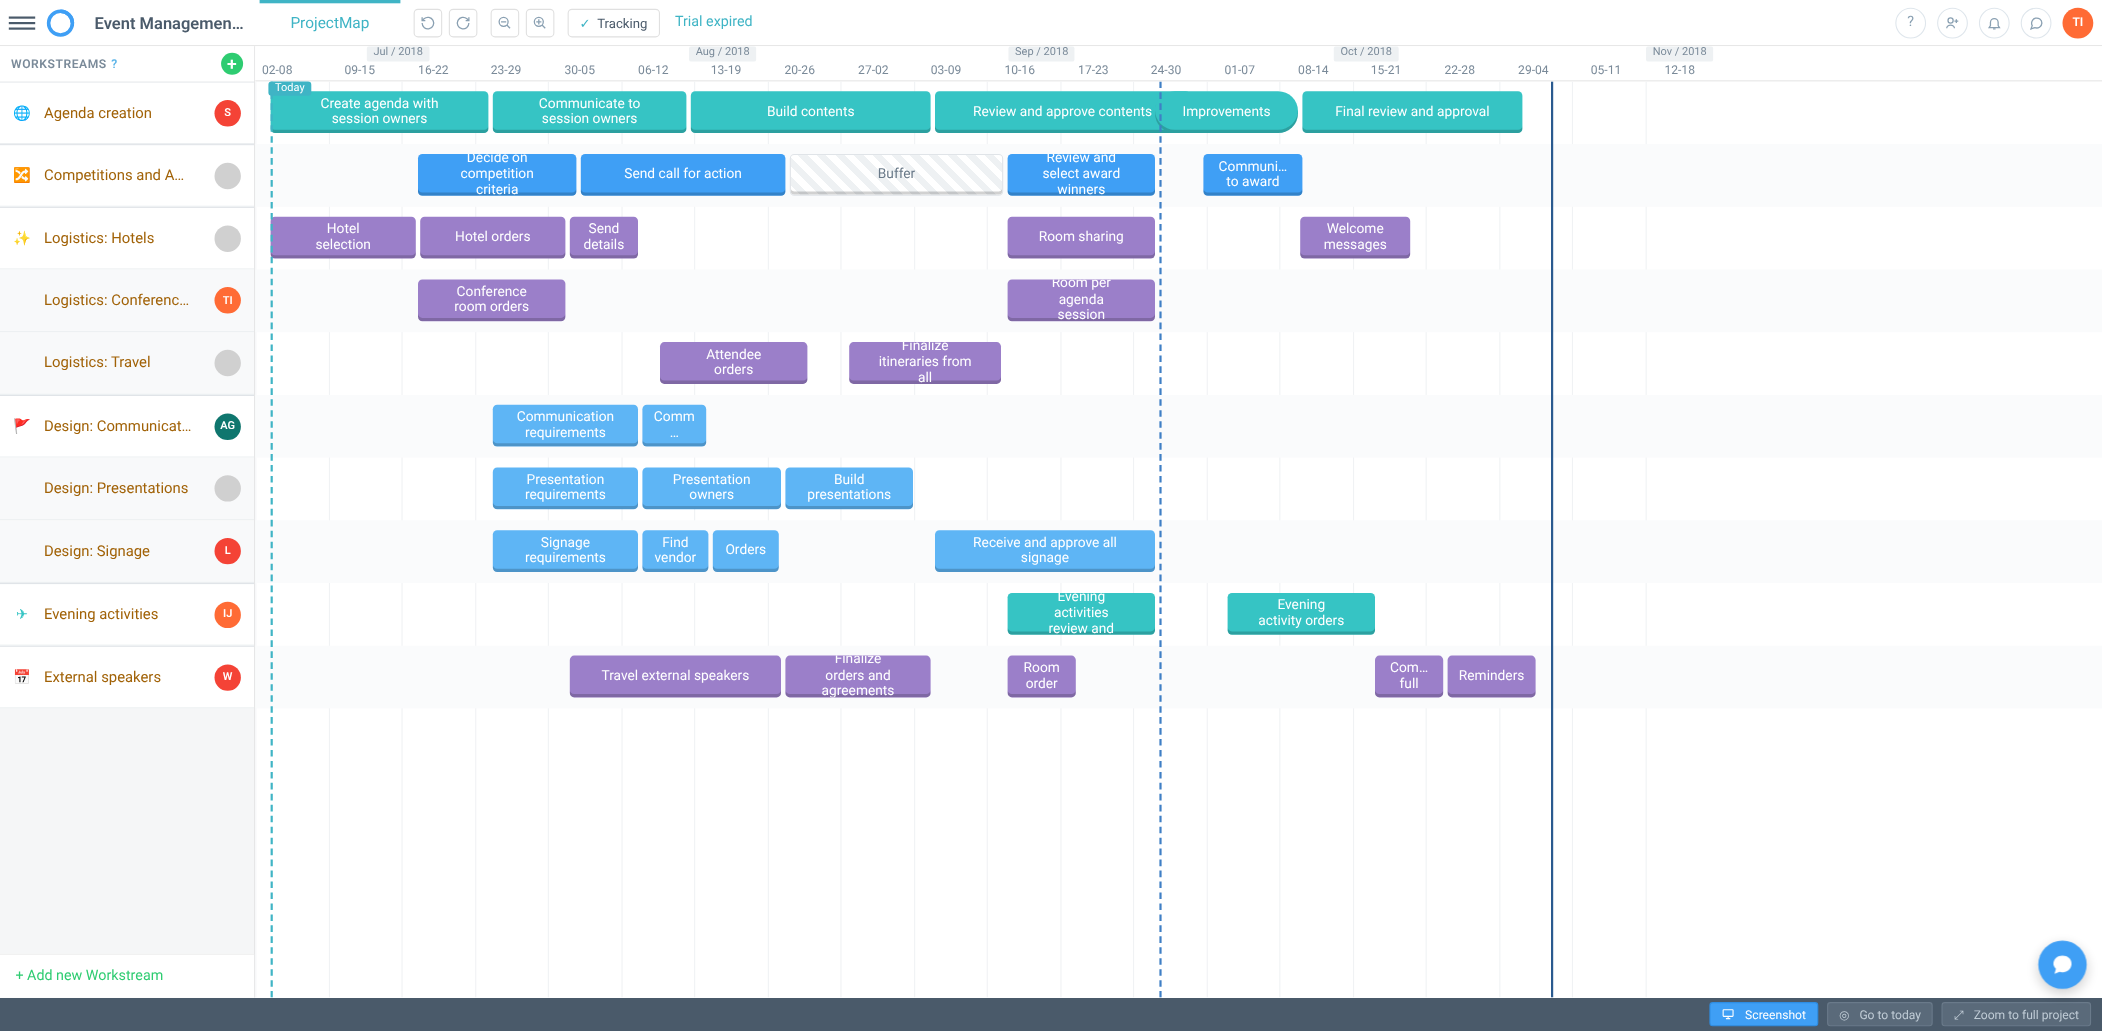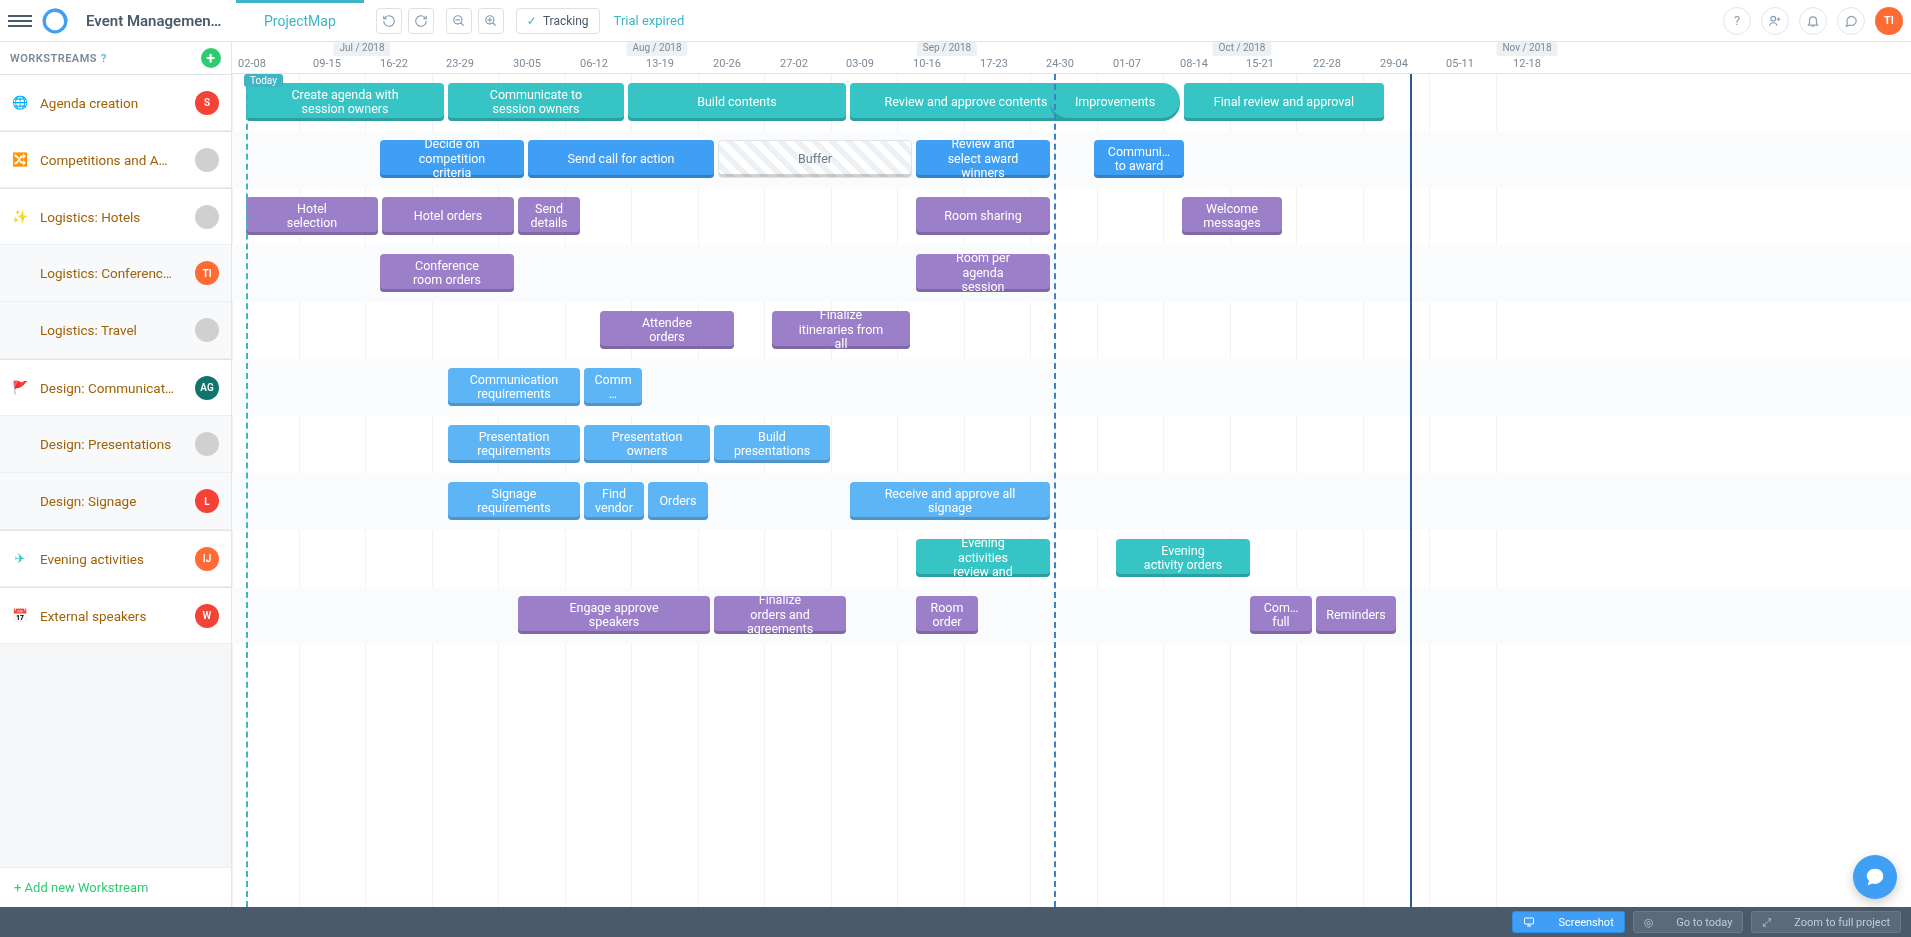--- a/index.html
+++ b/index.html
@@ -55,21 +55,21 @@
 .lane.alt { background:#fafbfc; }
 .task { position:absolute; height:38px; border-radius:4px; color:#fff; font-size:12.5px; display:flex; align-items:center; justify-content:center; text-align:center; padding:2px 26px; cursor:pointer; box-shadow: inset 0 -3px 0 rgba(0,0,0,0.18); line-height:1.15; overflow:hidden;}
 .task.teal { background:#36c4c4; }
 .task.blue { background:#3f9ff5; }
 .task.lblue { background:#5eb5f5; }
 .task.purple { background:#9b7fc9; }
 .task.hatch { background: repeating-linear-gradient(45deg, #fff, #fff 6px, #eef1f3 6px, #eef1f3 12px); color:#6a7a89; border:1px solid #e0e4e8;}
 
 
 .footer { position: fixed; bottom: 0; left: 0; right: 0; height: 30px; background: #4a5a6a; display: flex; align-items: center; justify-content: flex-end; gap: 8px; padding: 0 10px; }
-.foot-btn { height: 22px; padding: 0 10px; border-radius: 3px; display: flex; align-items: center; gap: 23px; font-size: 11px; cursor: pointer; }
+.foot-btn { height: 22px; padding: 0 10px; border-radius: 3px; display: flex; align-items: center; gap: 9px; font-size: 11px; cursor: pointer; }
 .foot-btn.primary { background: #3f9ff5; color: #fff; border:1px solid #2e8de3;}
 .foot-btn.sec { background: #5a6a7a; color: #c0ccd6; border:1px solid #6a7a8a;}
 .chat-bubble { position:fixed; bottom:38px; right:14px; width:44px; height:44px; border-radius:50%; background:#3f9ff5; display:flex; align-items:center; justify-content:center; box-shadow:0 4px 12px rgba(0,0,0,0.2); cursor:pointer; z-index:20;}
 </style>
 </head>
 <body>
 
 <div class="topbar">
   <div class="menu-icon">
       <span></span>
@@ -298,21 +298,21 @@
         <div class="task lblue" style="left: 352px; width: 58px; top: 294px;">Comm …</div>
         <div class="task lblue" style="left: 216px; width: 132px; top: 351px;">Presentation requirements</div>
         <div class="task lblue" style="left: 352px; width: 126px; top: 351px;">Presentation owners</div>
         <div class="task lblue" style="left: 482px; width: 116px; top: 351px;">Build presentations</div>
         <div class="task lblue" style="left: 216px; width: 132px; top: 408px;">Signage requirements</div>
         <div class="task lblue" style="left: 352px; width: 60px; top: 408px;">Find vendor</div>
         <div class="task lblue" style="left: 416px; width: 60px; top: 408px;">Orders</div>
         <div class="task lblue" style="left: 618px; width: 200px; top: 408px;">Receive and approve all signage</div>
         <div class="task teal" style="left: 684px; width: 134px; top: 465px;">Evening activities review and</div>
         <div class="task teal" style="left: 884px; width: 134px; top: 465px;">Evening activity orders</div>
-        <div class="task purple" style="left: 286px; width: 192px; top: 522px;">Engage approve speakers</div>
+        <div class="task purple" style="left: 286px; width: 192px; top: 522px;">Travel external speakers</div>
         <div class="task purple" style="left: 482px; width: 132px; top: 522px;">Finalize orders and agreements</div>
         <div class="task purple" style="left: 684px; width: 62px; top: 522px;">Room order</div>
         <div class="task purple" style="left: 1018px; width: 62px; top: 522px;">Com… full</div>
         <div class="task purple" style="left: 1084px; width: 80px; top: 522px;">Reminders</div>
       </div>
   </div>
 </div>
 
 <div class="footer">
   <div class="foot-btn primary">

